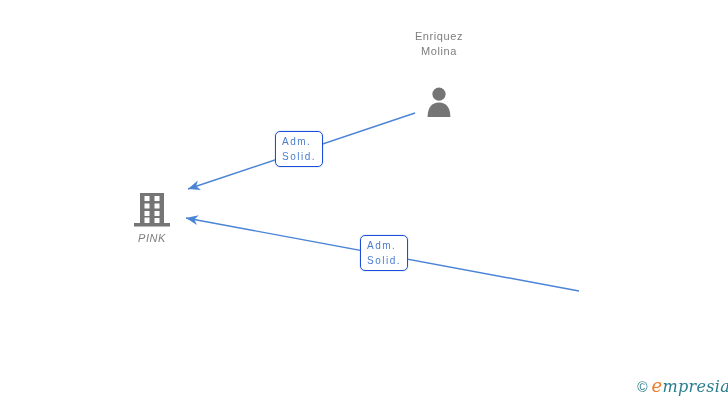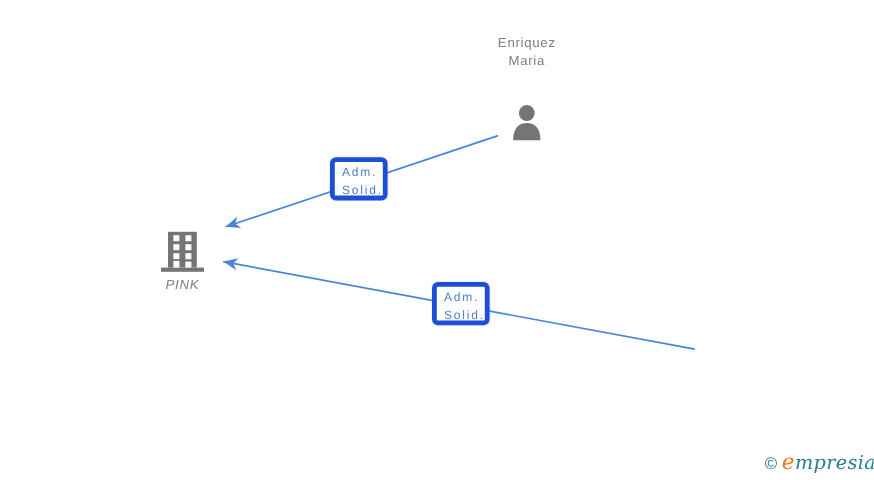--- a/index.html
+++ b/index.html
@@ -25,21 +25,21 @@
   .node-label div { white-space: nowrap; }
   .node-icon { position: absolute; }
   .icon-gray svg { fill: #757575; }
   .icon-orange svg { fill: #f4582a; }
 
   .edge-label {
     position: absolute;
     width: 48px;
     height: 36px;
     background: #ffffff;
-    border: 4px solid #1d4ed8;
+    border: 1px solid #1d4ed8;
     border-radius: 5px;
     color: #4a7dd0;
     font-size: 10px;
     line-height: 15px;
     letter-spacing: 1.5px;
     padding: 2px 0 0 6px;
     box-shadow: 0 0 0 1px rgba(123,166,228,0.15);
   }
   .edge-label div { white-space: nowrap; }
 
@@ -80,21 +80,21 @@
         <path d="M0.5 5.5 L12.5 0.5 L9 5.5 L12.5 10.5 Z" fill="#4a84d6" transform="rotate(180 6.5 5.5)"></path>
       </marker>
     </defs>
     <line x1="399" y1="113" x2="172" y2="189" stroke="#4a84d6" stroke-width="1.4" marker-end="url(#arrowhead)"></line>
     <line x1="563" y1="291" x2="170" y2="218" stroke="#4a84d6" stroke-width="1.4" marker-end="url(#arrowhead)"></line>
   </svg>
 
   <div class="node" style="left:353px; top:29px; width:140px; height:90px;">
     <div class="node-label" style="left:0; top:0; width:140px;">
       <div>Enriquez</div>
-      <div>Maria</div>
+      <div>Molina</div>
     </div>
     <span class="node-icon icon-gray" style="left:56px; top:58px;">
       <svg width="28" height="30" viewBox="0 0 28 30">
         <circle cx="14" cy="7.2" r="6.6"></circle>
         <path d="M14 15.5 C6.8 15.5 2.6 20.5 2.6 30 L25.4 30 C25.4 20.5 21.2 15.5 14 15.5 Z"></path>
       </svg>
     </span>
   </div>
 
   <div class="node" style="left:56px; top:193px; width:160px; height:70px;">

